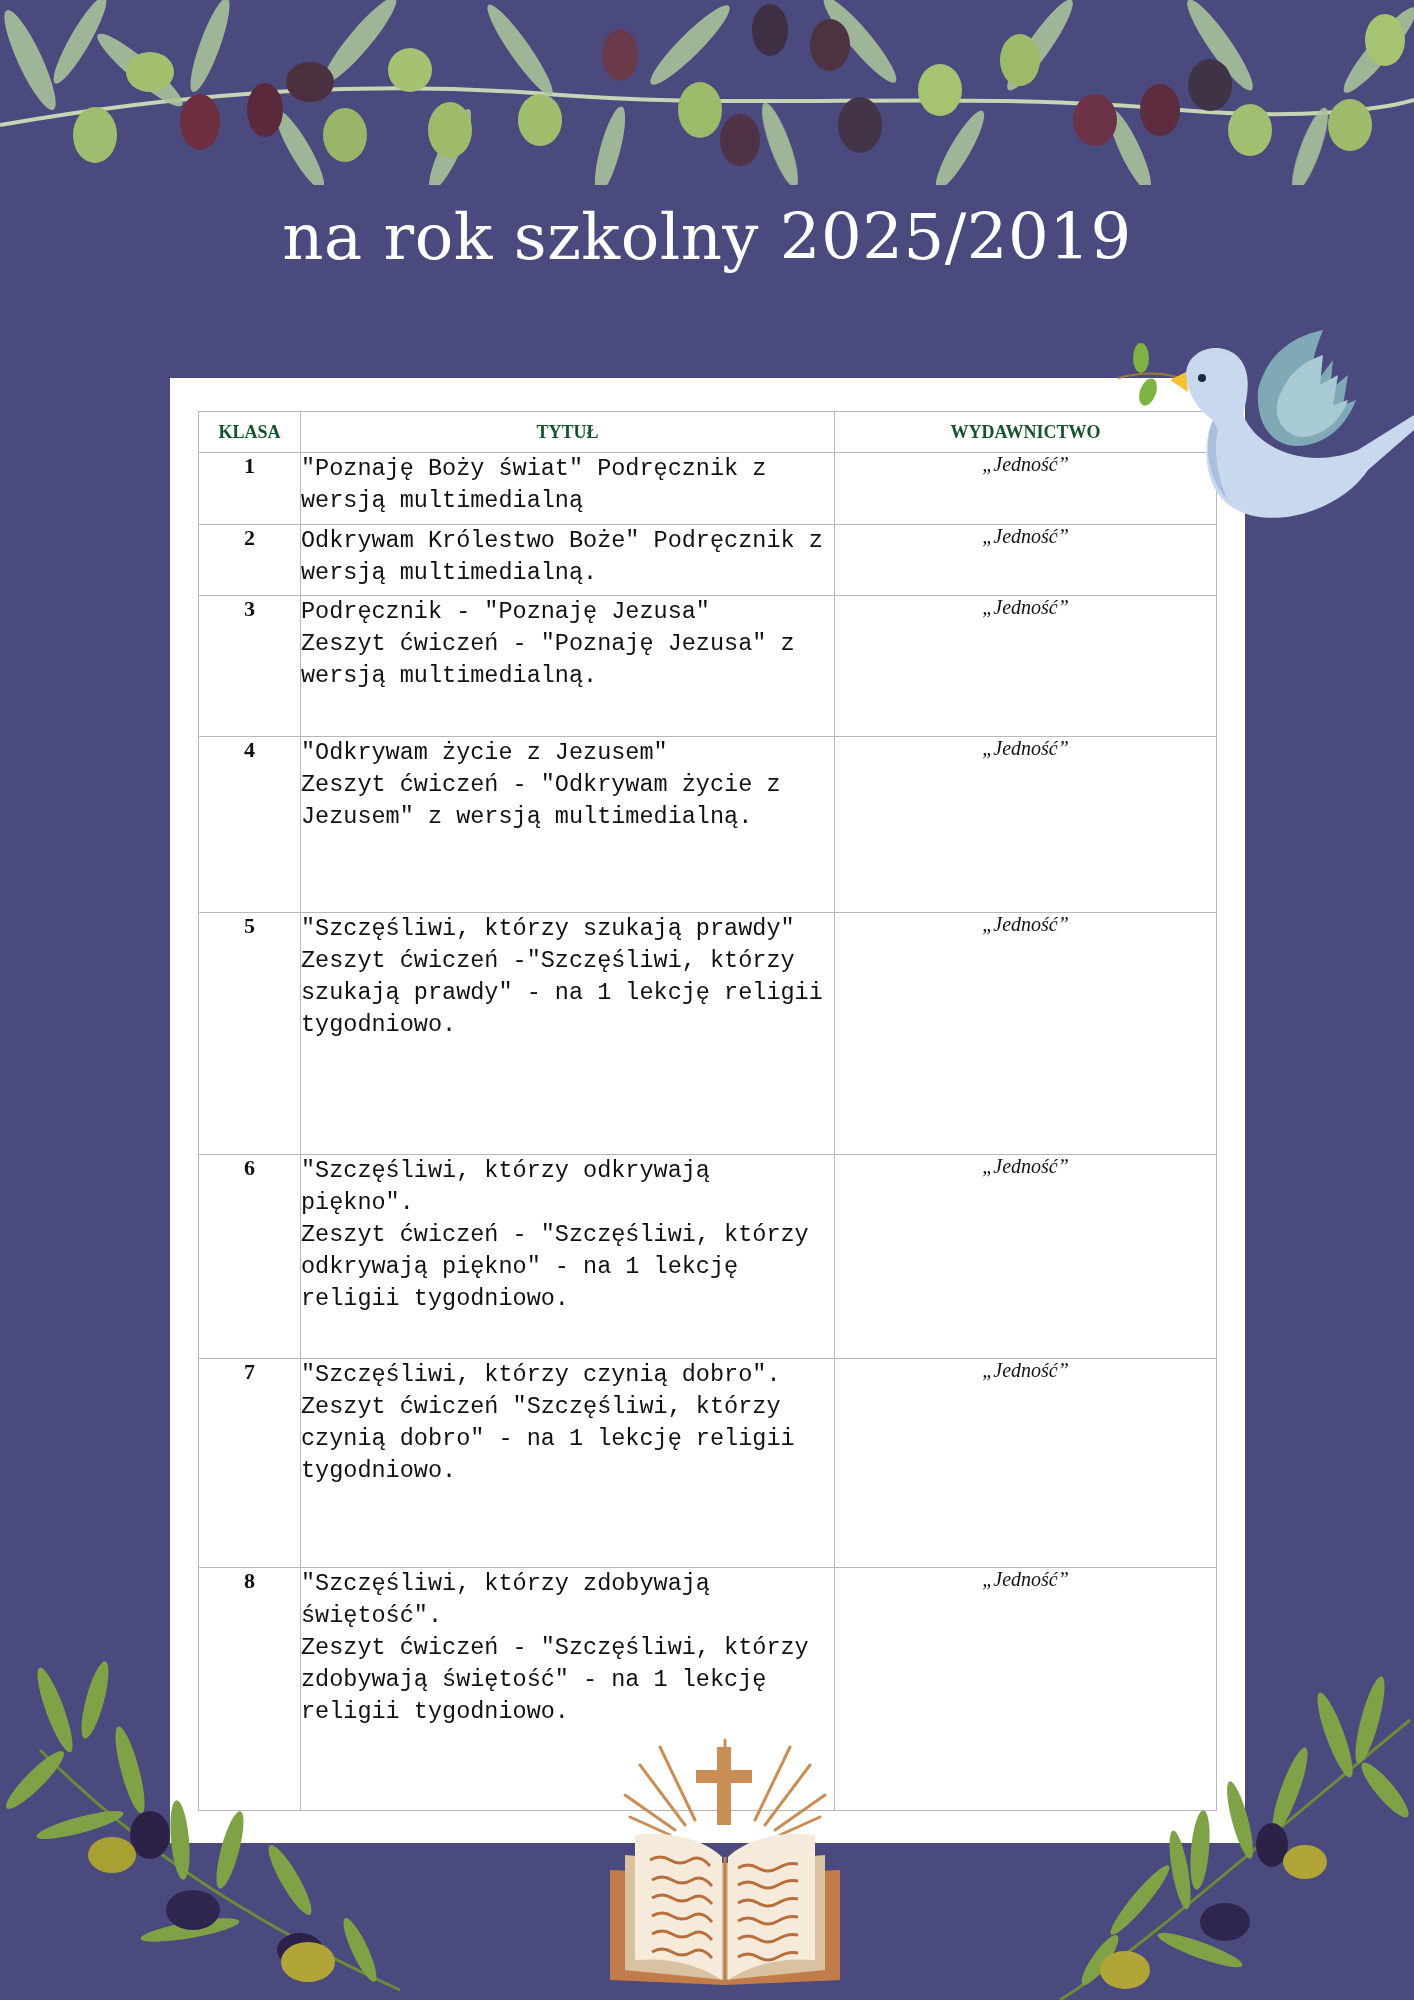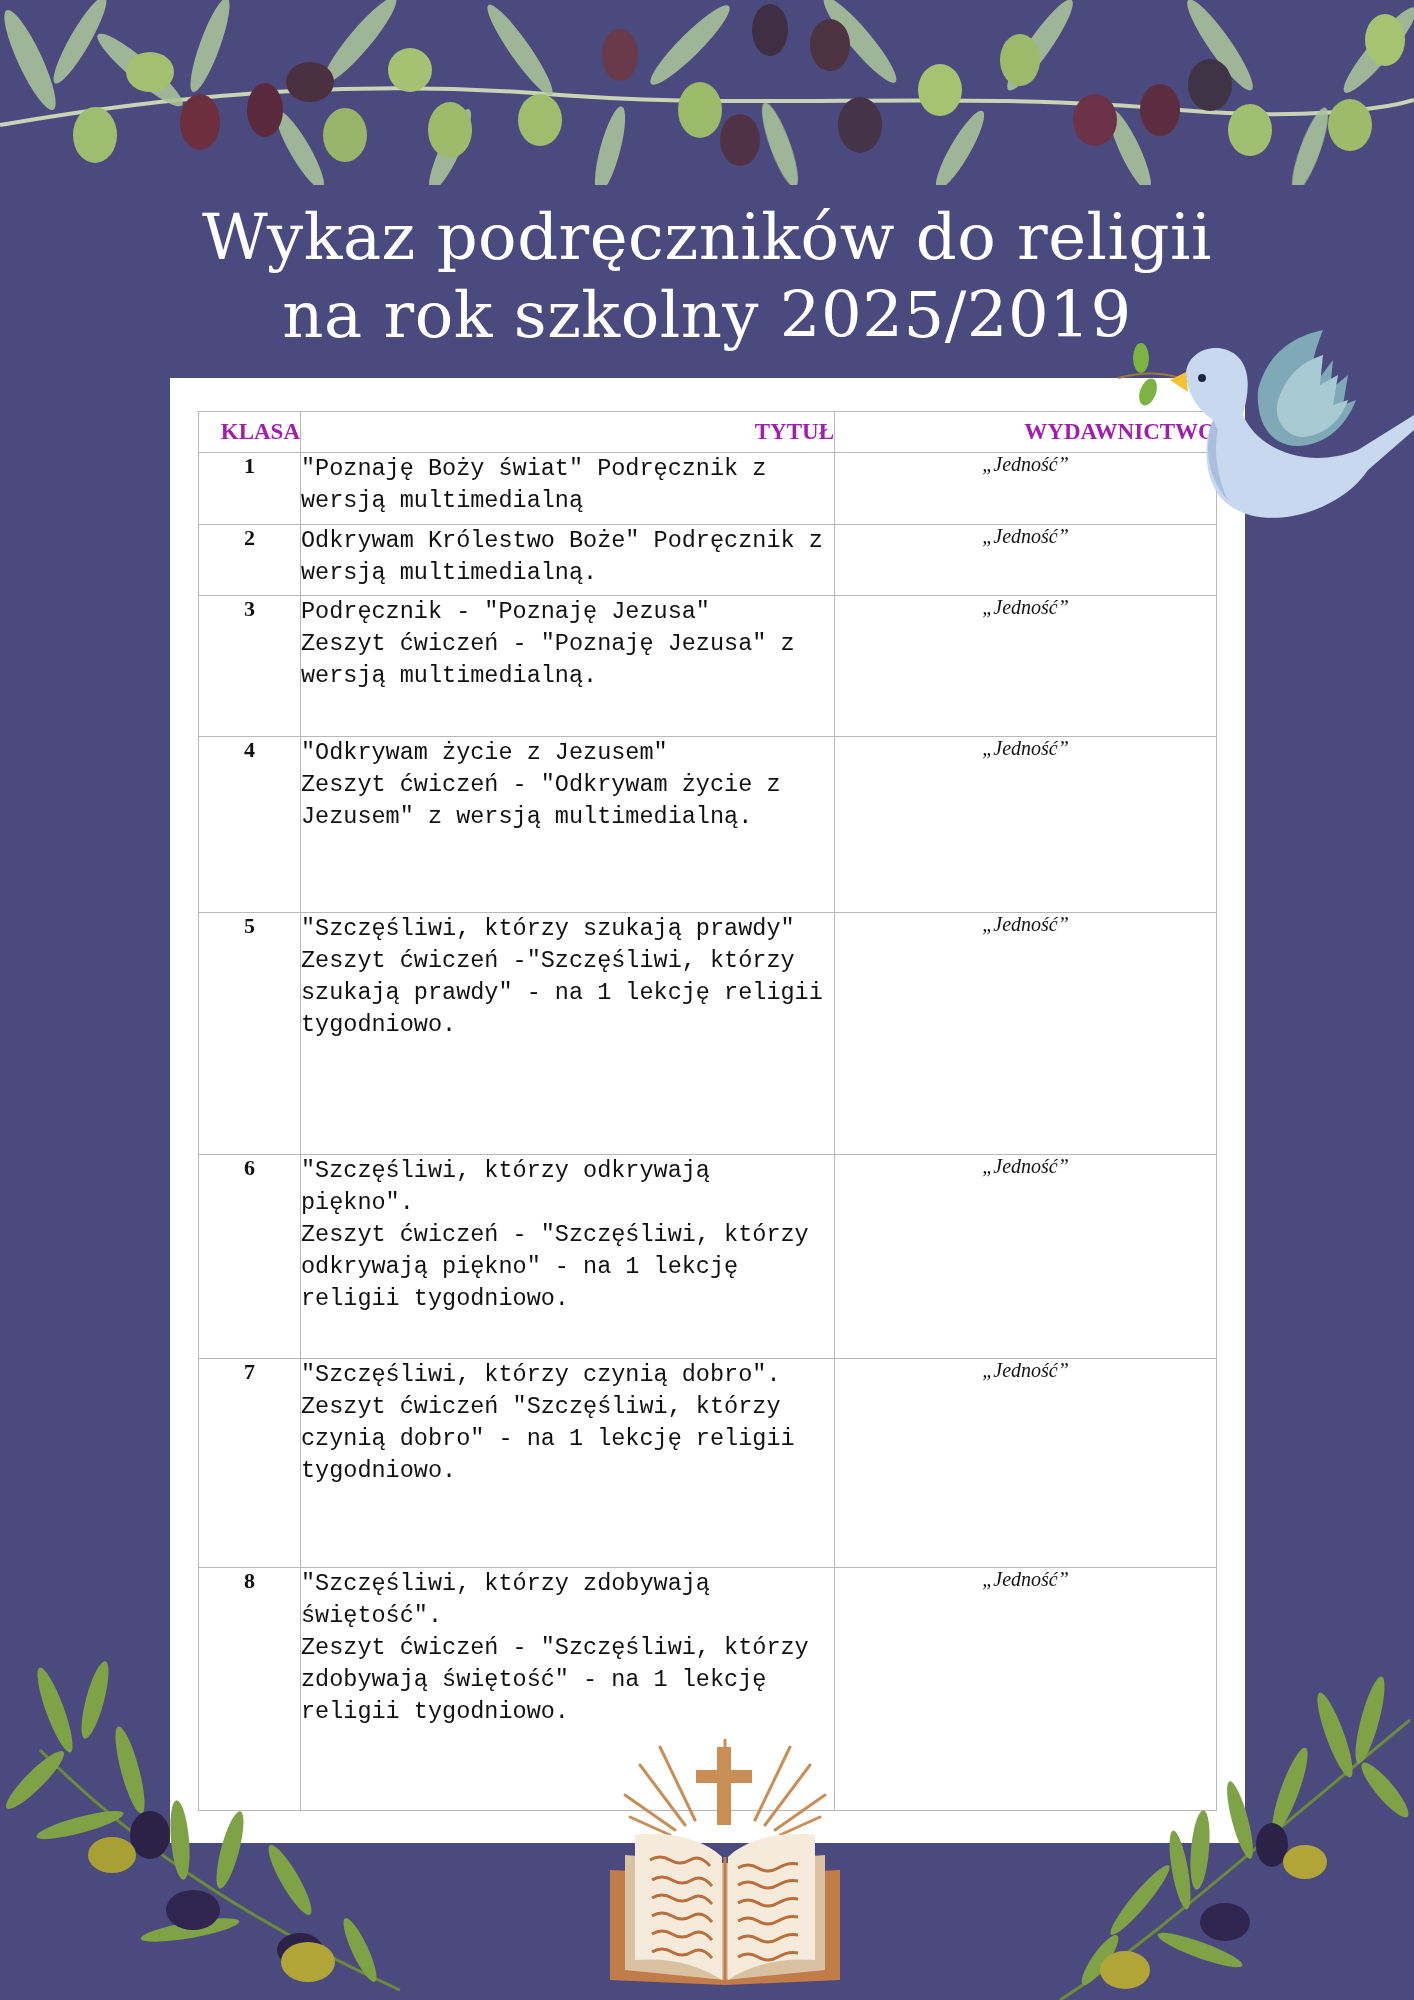--- a/index.html
+++ b/index.html
@@ -26,21 +26,21 @@
     table.books {
       position: absolute; left: 28px; top: 33px;
       width: 1018px; border-collapse: collapse;
       table-layout: fixed;
     }
     table.books th, table.books td {
       border: 1.5px solid #b8b8b8; vertical-align: top; padding: 0;
     }
     table.books th {
       font-family: "Liberation Serif", serif; font-weight: bold;
-      font-size: 23px; color: #a21caf; height: 40px; text-align: right; vertical-align: middle;
+      font-size: 18px; color: #14532d; height: 40px; text-align: center; vertical-align: middle;
     }
     td.klasa {
       font-family: "Liberation Serif", serif; font-weight: bold; font-size: 22px;
       text-align: center; padding-top: 8px; color: #111;
     }
     td.tytul {
       font-family: "Liberation Mono", monospace; font-size: 23.5px; line-height: 32px;
       padding: 4px 4px 0 6px; color: #111; white-space: pre-wrap;
     }
     td.wyd {
@@ -100,21 +100,20 @@
     <ellipse cx="1095" cy="120" rx="22" ry="26" fill="#6c3247"></ellipse>
     <ellipse cx="1160" cy="110" rx="20" ry="26" fill="#5d2c3f"></ellipse>
     <ellipse cx="1210" cy="85" rx="22" ry="26" fill="#3f3346"></ellipse>
     <ellipse cx="1250" cy="130" rx="22" ry="26" fill="#a0bf70"></ellipse>
     <ellipse cx="1350" cy="125" rx="22" ry="26" fill="#9dbb6a"></ellipse>
     <ellipse cx="1385" cy="40" rx="20" ry="26" fill="#a6c372"></ellipse>
   </g>
 </svg>
 
 <div class="title">
-  <div>Wykaz podręczników do religii</div>
   <div>na rok szkolny 2025/2019</div>
 </div>
 
 <div class="card">
   <table class="books">
     <colgroup>
       <col style="width:102px">
       <col style="width:534px">
       <col style="width:382px">
     </colgroup>

